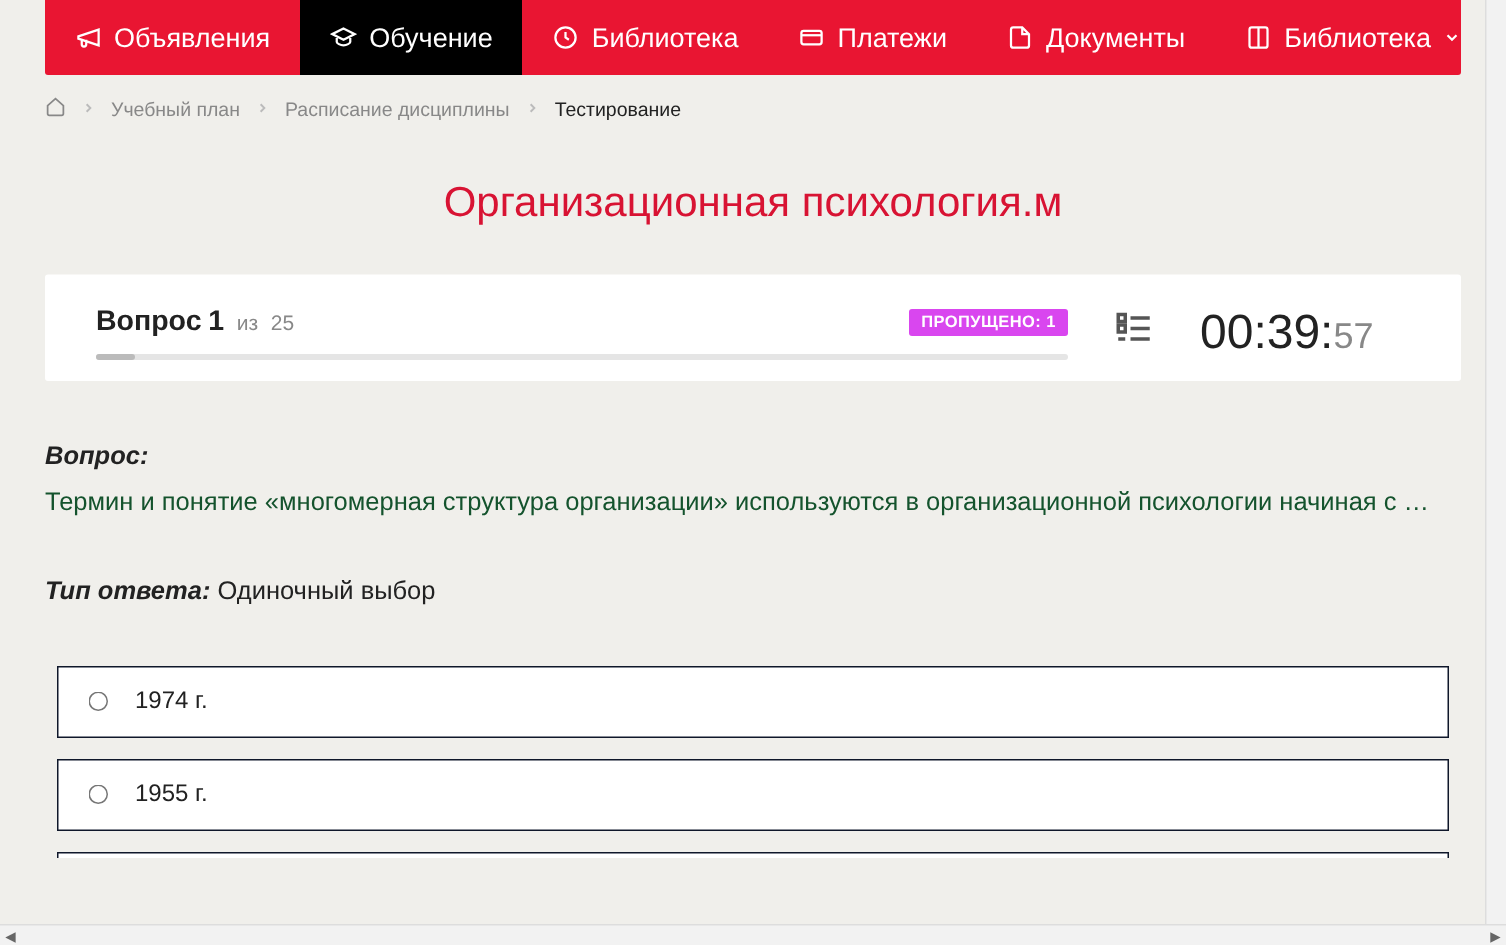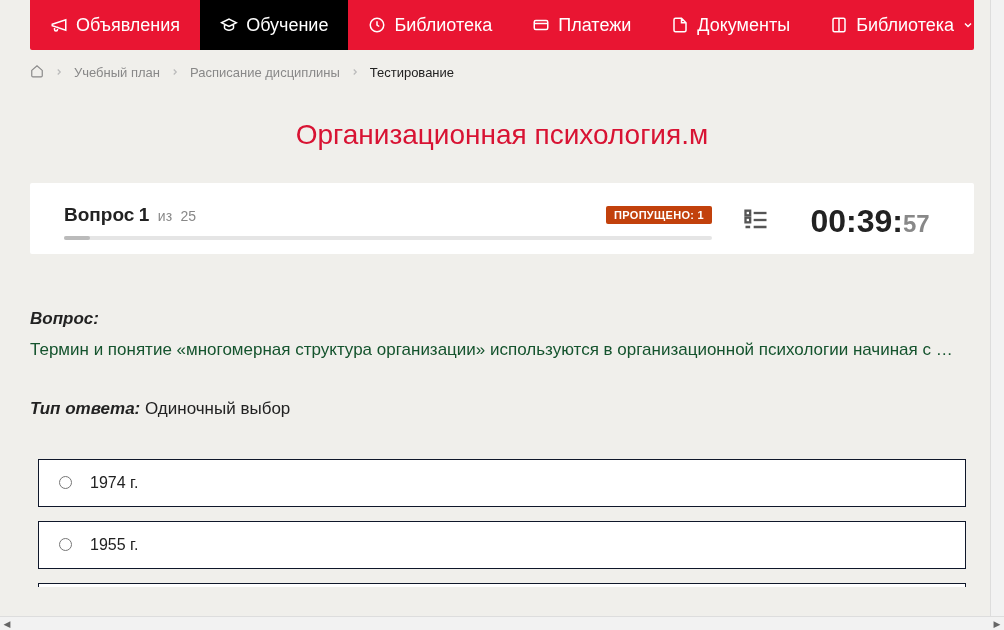--- a/index.html
+++ b/index.html
@@ -94,21 +94,21 @@
       font-weight: 600;
       color: #222;
     }
     .q-total {
       font-size: 14px;
       font-weight: 400;
       color: #888;
       margin-left: 4px;
     }
     .skipped-badge {
-      background: #c2410c;
+      background: #d946ef;
       color: #fff;
       font-size: 11px;
       font-weight: 600;
       padding: 3px 8px;
       border-radius: 2px;
       letter-spacing: 0.3px;
     }
     .progress-track {
       height: 4px;
       background: #e5e5e5;
@@ -121,32 +121,31 @@
       border-radius: 2px;
       width: 4%;
     }
     .q-list-icon {
       color: #555;
       cursor: pointer;
     }
     .q-list-icon svg { width: 28px; height: 28px; }
     .timer {
       font-size: 32px;
-      font-weight: 700;
+      font-weight: 400;
       color: #222;
       min-width: 140px;
-      text-align: center;
+      text-align: left;
     }
     .timer .tsec {
       font-size: 24px;
       color: #888;
     }
     .q-body {
       padding: 40px 0 0 0;
-      margin-top: 15px;
     }
     .q-label {
       font-size: 17px;
       font-weight: 700;
       font-style: italic;
       color: #222;
       margin-bottom: 8px;
     }
     .q-text {
       font-size: 17px;

